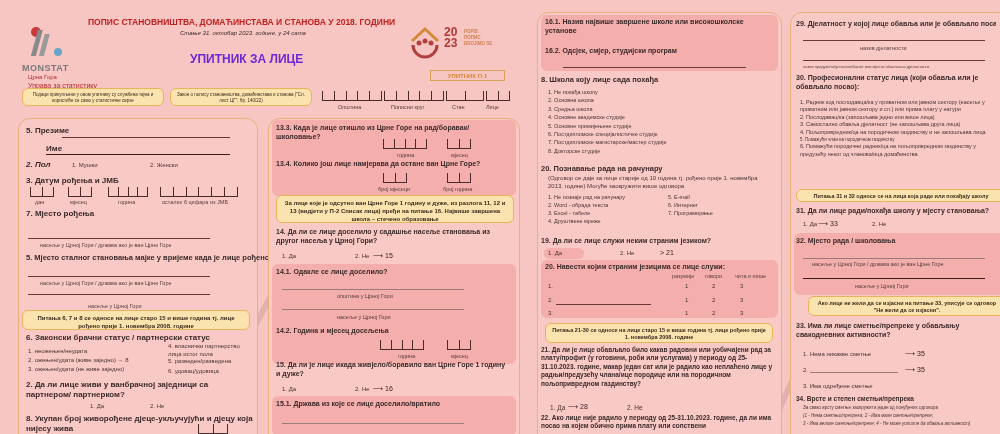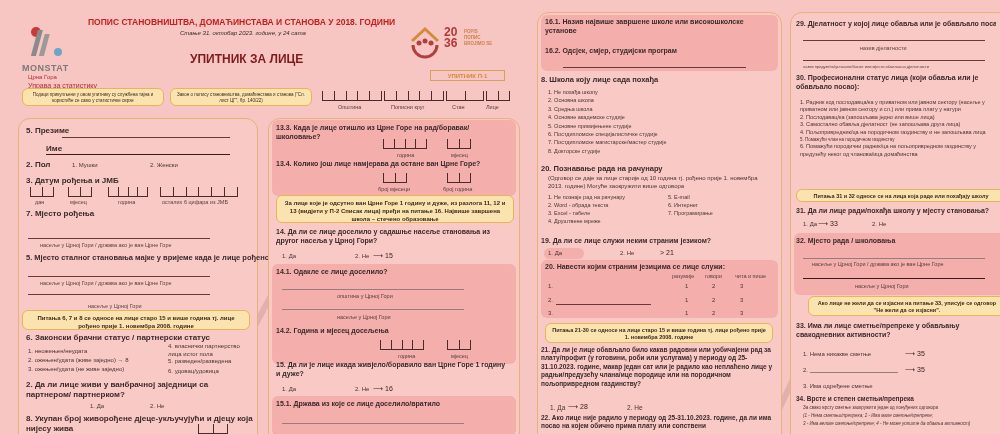--- a/index.html
+++ b/index.html
@@ -33,33 +33,33 @@
       <rect x="22" y="12" width="5" height="22" fill="#9a9a9a" transform="skewX(-15)"></rect>
       <circle cx="32" cy="30" r="4" fill="#6aa6c8"></circle>
     </svg>
   </div>
   <div style="position:absolute;left:22px;top:63px;font-size:9px;color:#7a7a7a;font-weight:bold;letter-spacing:0.5px;">MONSTAT</div>
   <div style="position:absolute;left:28px;top:74px;font-size:6px;color:#b03030;">Црна Гора</div>
   <div style="position:absolute;left:28px;top:82px;font-size:7px;color:#b03030;">Управа за статистику</div>
 
   <div style="position:absolute;left:88px;top:17px;font-size:8.5px;color:#c02020;font-weight:bold;">ПОПИС СТАНОВНИШТВА, ДОМАЋИНСТАВА И СТАНОВА У 2018. ГОДИНИ</div>
   <div style="position:absolute;left:180px;top:30px;font-size:6px;color:#3a2a2a;font-style:italic;">Стање 31. октобар 2023. године, у 24 сата</div>
-  <div style="position:absolute;left:190px;top:52px;font-size:12px;color:#7f1d1d;font-weight:bold;">УПИТНИК ЗА ЛИЦЕ</div>
+  <div style="position:absolute;left:190px;top:52px;font-size:12px;color:#6d28d9;font-weight:bold;">УПИТНИК ЗА ЛИЦЕ</div>
 
   <div style="position:absolute;left:408px;top:25px;width:110px;height:38px;">
     <svg width="34" height="36" viewBox="0 0 34 36" style="position:absolute;left:0;top:0;">
       <path d="M4 16 L17 4 L30 16" stroke="#d38a3a" stroke-width="3" fill="none"></path>
       <path d="M5 20 A12 12 0 0 0 29 20" stroke="#b04040" stroke-width="3" fill="none"></path>
       <circle cx="11" cy="18" r="2.5" fill="#b04040"></circle>
         <circle cx="17" cy="16" r="2.5" fill="#b04040"></circle>
         <circle cx="23" cy="18" r="2.5" fill="#b04040"></circle>
     </svg>
     <div style="position:absolute;left:36px;top:2px;font-size:12px;font-weight:bold;color:#b03a3a;line-height:0.95;">
       <div>20</div>
-      <div>36</div>
+      <div>23</div>
     </div>
     <div style="position:absolute;left:56px;top:4px;font-size:4.5px;font-weight:bold;color:#d08050;line-height:1.35;">
       <div>POPIS</div>
       <div>ПОПИС</div>
       <div>BROJIMO SE</div>
     </div>
   </div>
   <div style="position:absolute;left:430px;top:70px;width:75px;height:11px;border:1px solid #d6a25a;font-size:6px;color:#d38a3a;font-weight:bold;text-align:center;line-height:10px;">УПИТНИК П-1</div>
 
   <div class="note" style="position:absolute;left:22px;top:88px;width:142px;height:18px;font-size:4.5px;font-weight:normal;">Подаци прикупљени у овом упитнику су службена тајна и користиће се само у статистичке сврхе</div>
@@ -95,21 +95,21 @@
   </div>
 </div>
 
 <div class="panel" style="left:18px;top:118px;width:240px;height:330px;"></div>
 <div>
   <div class="q" style="left:26px;top:126px;">5. Презиме</div>
   <div class="line" style="left:62px;top:137px;width:168px;"></div>
   <div class="q" style="left:46px;top:144px;">Име</div>
   <div class="line" style="left:46px;top:154px;width:184px;border-bottom:1.5px solid #3a1a1a;"></div>
 
-  <div class="q" style="left:26px;top:160px;">2. Пол</div>
+  <div class="q" style="left:26px;top:160px;font-style:italic;">2. Пол</div>
   <div class="opt" style="left:72px;top:162px;">1. Мушки</div>
   <div class="opt" style="left:150px;top:162px;">2. Женски</div>
 
   <div class="q" style="left:26px;top:176px;">3. Датум рођења и ЈМБ</div>
   <div class="boxes" style="left:30px;top:187px;width:24px;">
       <span></span>
       <span></span>
     </div>
   <div class="boxes" style="left:68px;top:187px;width:24px;">
       <span></span>

